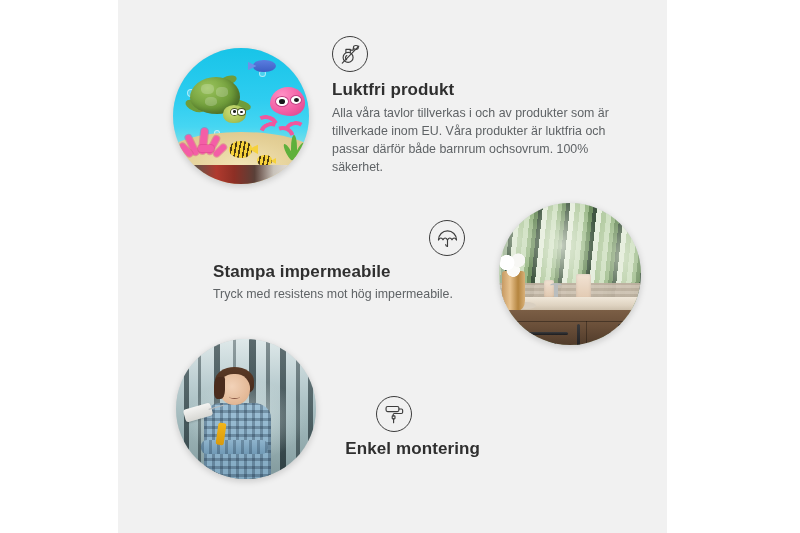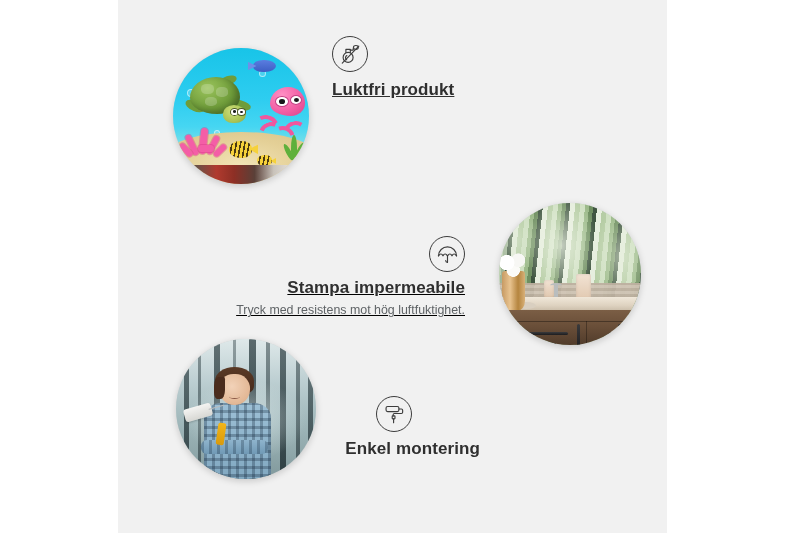--- a/index.html
+++ b/index.html
@@ -371,29 +371,28 @@
   }
 
   
   #feature-odorless {
     left: 214px;  
     top: 36px;
     width: 300px;
     text-align: left;
   }
   #feature-odorless .icon-circle { margin: 0 0 8px 0; }
-  #feature-odorless .feat-title { margin-bottom: 5px; text-decoration: underline; }
+  #feature-odorless .feat-title { margin-bottom: 5px; }
 
   
   #feature-waterproof {
     left: 95px;  
-    top: 236px;
+    top: 220px;
     width: 252px;
-    text-align: right;
-    text-decoration: underline;
+    text-align: left;
   }
   #feature-waterproof .icon-circle { margin: 0 0 6px auto; }
   #feature-waterproof .feat-title { margin-bottom: 4px; }
 
   
   #feature-easy {
     left: 190px;  
     top: 396px;
     width: 172px;
     text-align: right;
@@ -518,33 +517,34 @@
         <svg width="23" height="23" viewBox="0 0 24 24" fill="none" stroke="#3d3d3d" stroke-width="1.2" stroke-linecap="round" stroke-linejoin="round">
           <circle cx="9.5" cy="15" r="5.2"></circle>
           <path d="M7.2 9.8 V6.6 h4.6 v3.2"></path>
           <path d="M11.8 7.4 h3.1 v-2.0"></path>
           <ellipse cx="17.6" cy="4.6" rx="2.5" ry="2.0"></ellipse>
           <path d="M8.2 13.1 c-1.7 0.9 -2.0 3.3 -0.2 4.4"></path>
           <line x1="3.4" y1="20.9" x2="20.7" y2="3.2"></line>
         </svg>
       </div>
       <div class="feat-title">Luktfri produkt</div>
+      <div class="feat-body">Alla våra tavlor tillverkas i och av produkter som är tillverkade inom EU. Våra produkter är luktfria och passar därför både barnrum ochsovrum. 100% säkerhet.</div>
     </div>
 
     <div class="feature" id="feature-waterproof">
       <div class="icon-circle">
         <svg width="23" height="23" viewBox="0 0 24 24" fill="none" stroke="#3d3d3d" stroke-width="1.2" stroke-linecap="round" stroke-linejoin="round">
           <path d="M2.6 13.4 a9.4 9.4 0 0 1 18.8 0"></path>
           <path d="M2.6 13.4 c1.6 -2.6 3.5 -2.6 4.7 0 c1.2 -2.6 3.1 -2.6 4.7 0 c1.6 -2.6 3.5 -2.6 4.7 0 c1.2 -2.6 3.1 -2.6 4.7 0"></path>
           <line x1="12" y1="13.4" x2="12" y2="20.2"></line>
           <path d="M12 20.2 a1.9 1.9 0 0 1 -1.9 -1.9"></path>
         </svg>
       </div>
       <div class="feat-title">Stampa impermeabile</div>
-      <div class="feat-body">Tryck med resistens mot hög luftfuktighet.</div>
+      <div class="feat-body">Tryck med resistens mot hög impermeabile.</div>
     </div>
 
     <div class="feature" id="feature-easy">
       <div class="icon-circle">
         <svg width="23" height="23" viewBox="0 0 24 24" fill="none" stroke="#3d3d3d" stroke-width="1.2" stroke-linecap="round" stroke-linejoin="round">
           <rect x="3.2" y="3.6" width="13.4" height="5.4" rx="1.6"></rect>
           <path d="M16.6 6.3 h2.6 a1.3 1.3 0 0 1 1.3 1.3 v2.1 a1.3 1.3 0 0 1 -1.3 1.3 h-7.3 a1.3 1.3 0 0 0 -1.3 1.3 v1.1"></path>
           <rect x="9.6" y="13.4" width="2.9" height="3.1" rx="0.6"></rect>
           <line x1="11.05" y1="16.5" x2="11.05" y2="20.6"></line>
         </svg>

